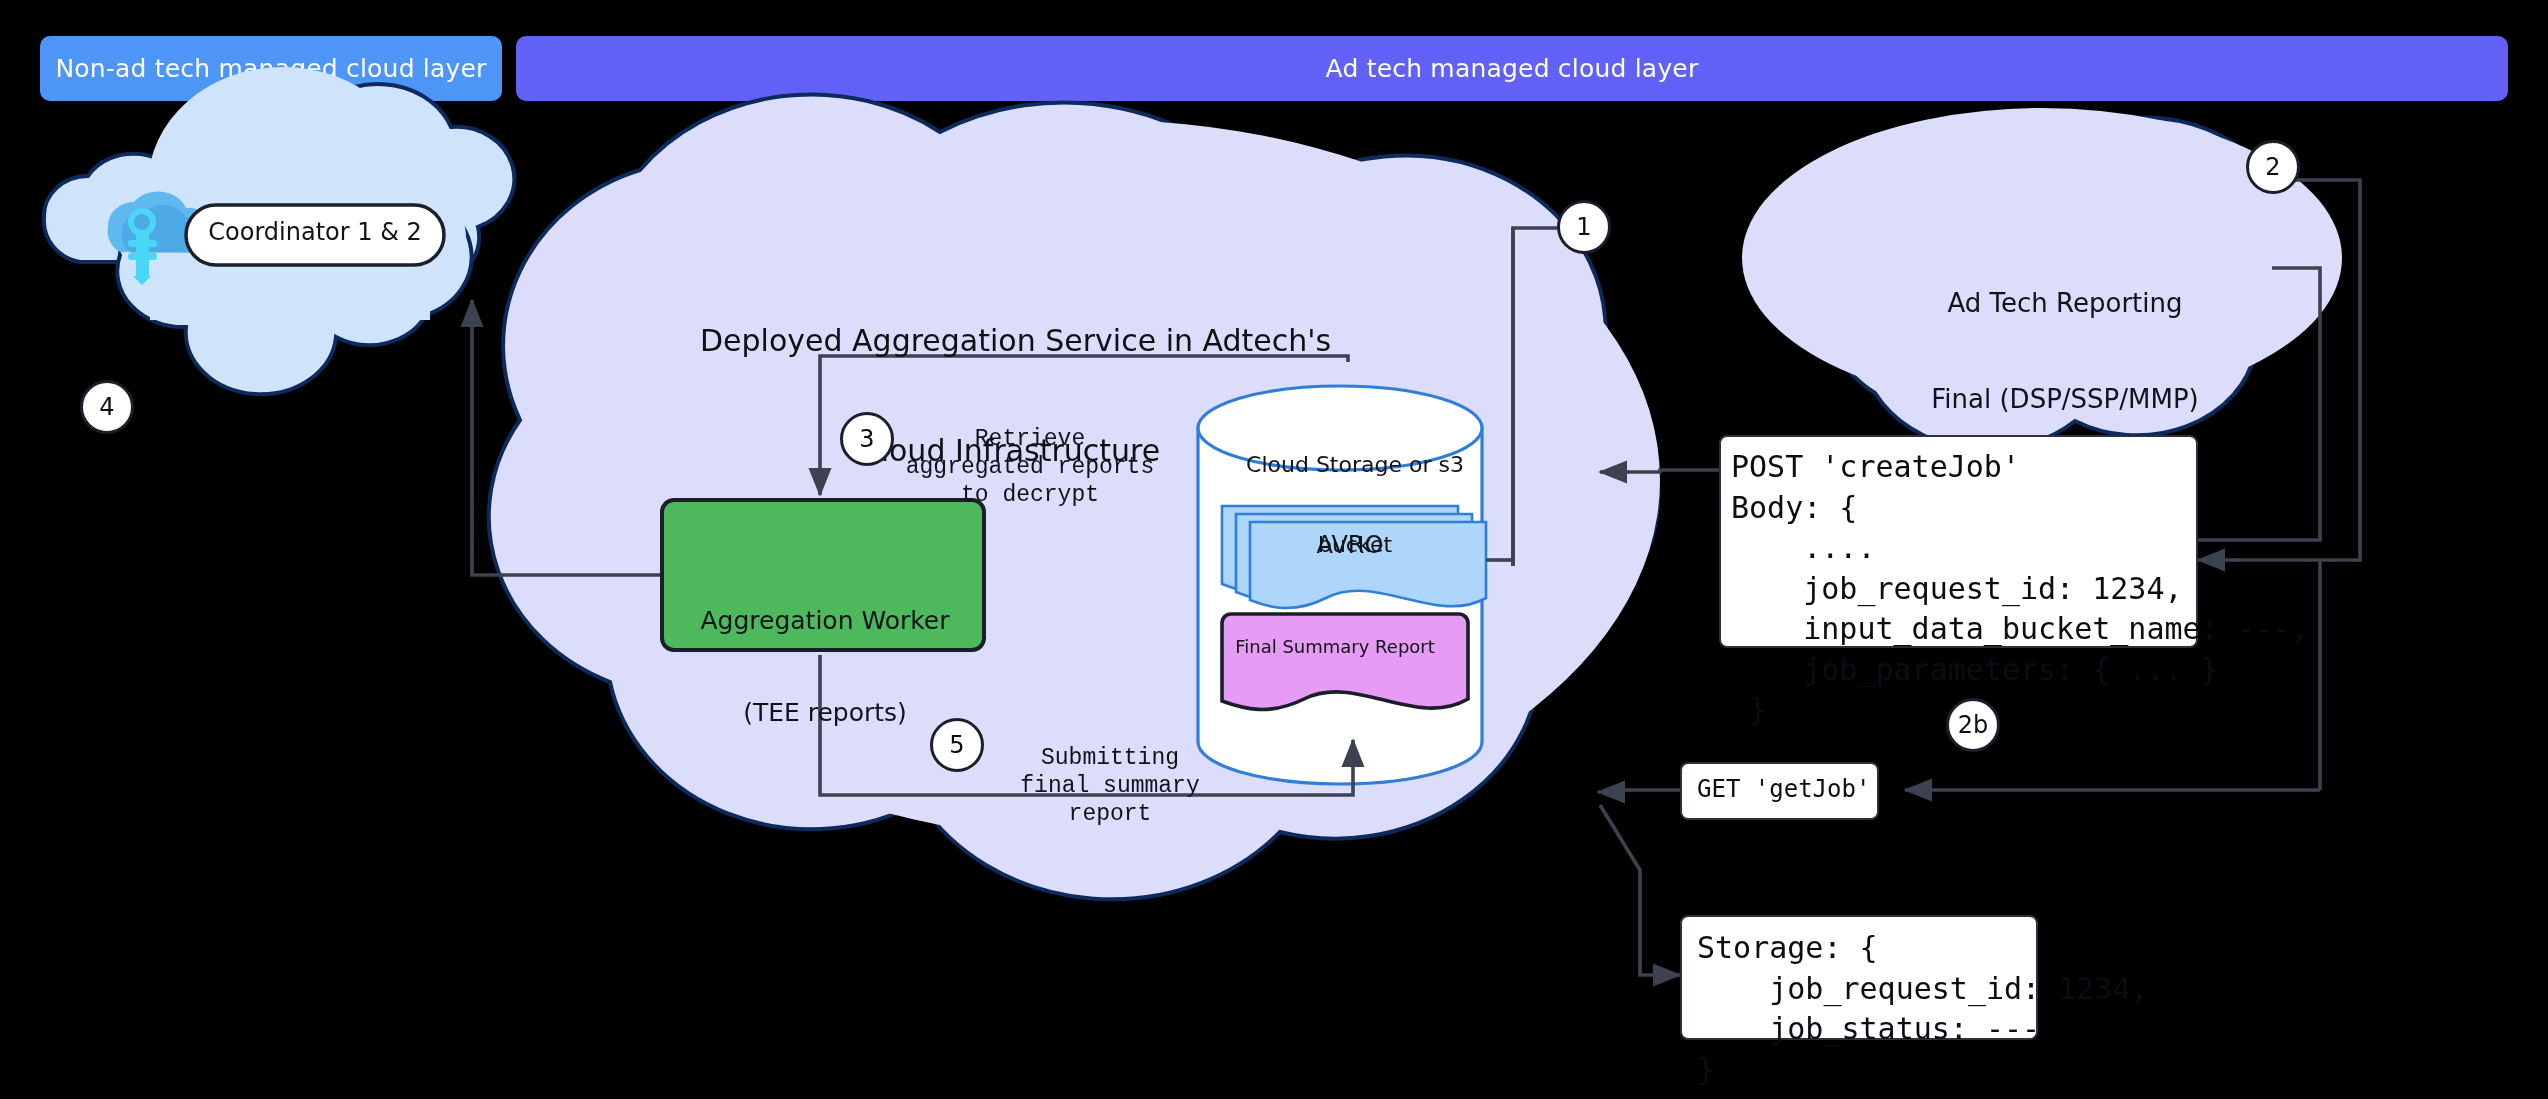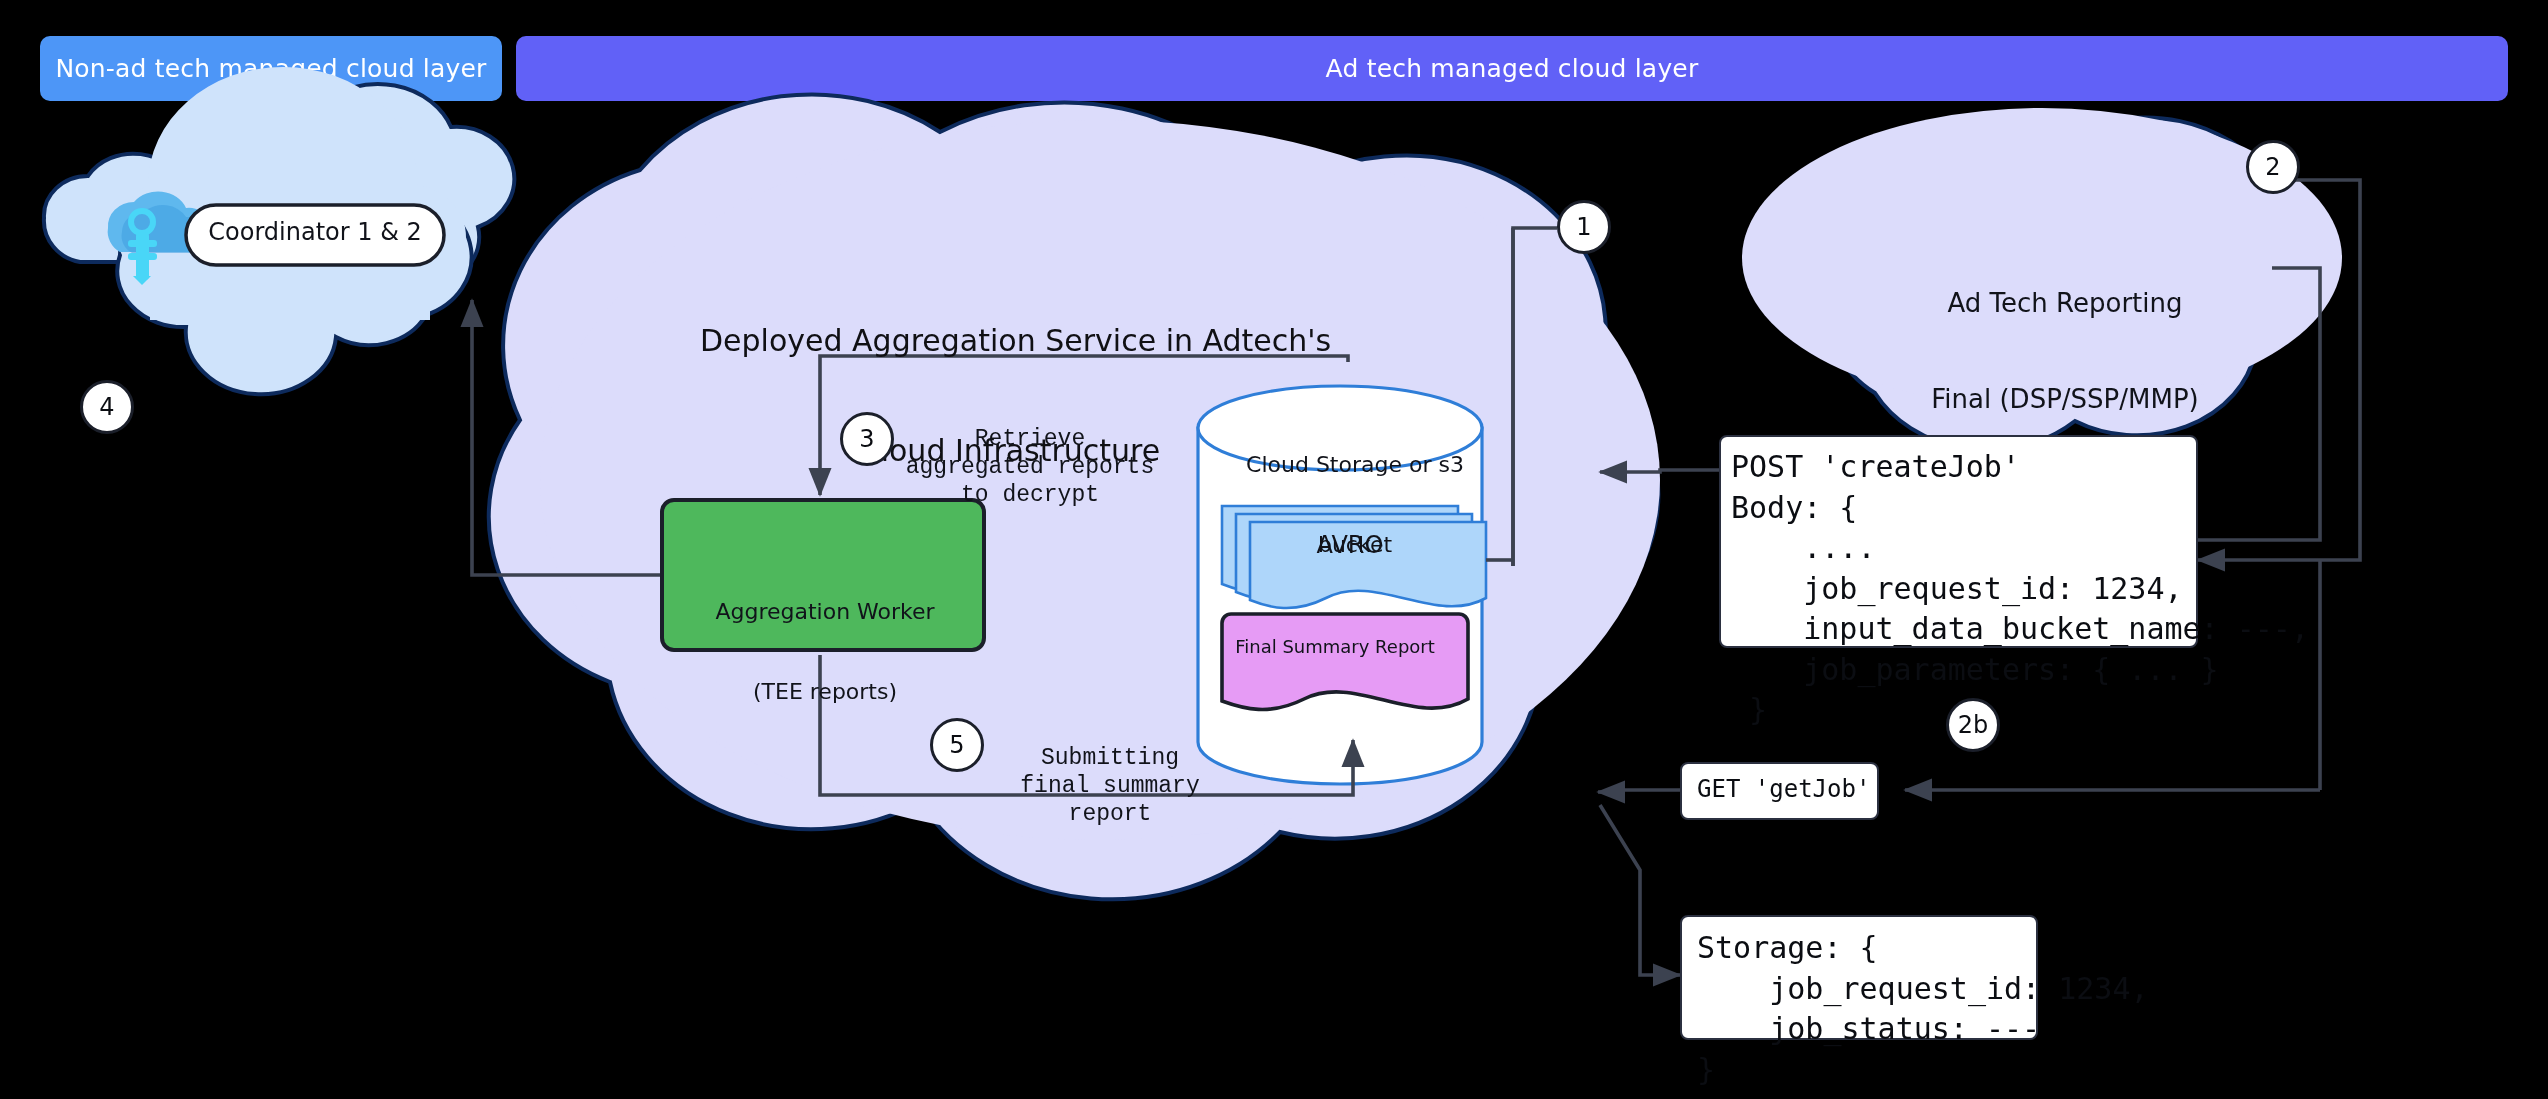--- a/index.html
+++ b/index.html
@@ -80,21 +80,21 @@
     font-size: 24px;
   }
   #origin-label {
     left: 1850px; top: 225px;
     width: 430px;
     font-size: 26px;
   }
   #worker-label {
     left: 665px; top: 545px;
     width: 320px;
-    font-size: 22px;
+    font-size: 25px;
   }
   #bucket-label {
     left: 1215px; top: 398px;
     width: 280px;
     font-size: 22px;
   }
   #avro-label {
     left: 1230px; top: 531px;
     width: 240px;
     font-size: 24px;

